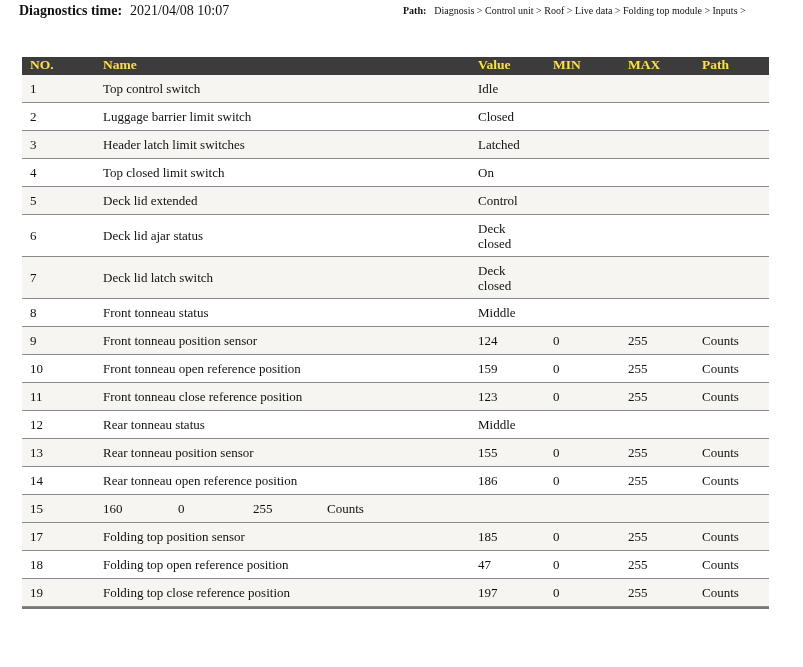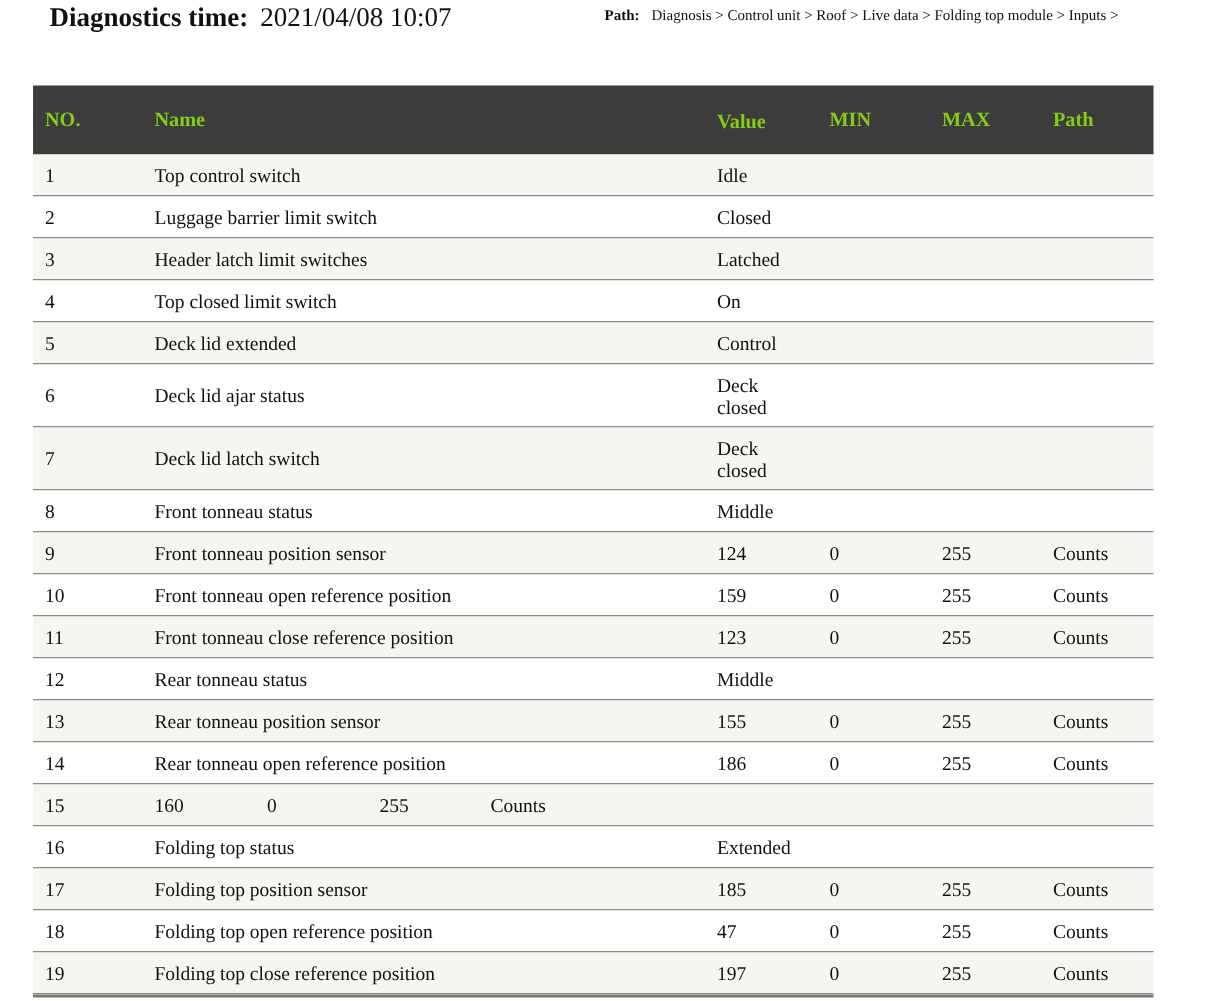--- a/index.html
+++ b/index.html
@@ -4,33 +4,33 @@
 <style>
   html,body{margin:0;padding:0;}
   body{
     width:803px;height:667px;position:relative;
     background:#ffffff;
     font-family:"Liberation Serif", serif;
     color:#111111;
     overflow:hidden;
   }
   
-  .top-left{position:absolute;left:33px;top:3px;font-size:18px;line-height:16px;}
+  .top-left{position:absolute;left:19px;top:3px;font-size:14px;line-height:16px;}
   .top-right{position:absolute;left:403px;top:3px;width:348px;font-size:10px;line-height:16px;}
   .meta-label{font-weight:bold;margin-right:8px;}
   
   .data-table{
     position:absolute;left:22px;top:57px;width:747px;
     border-bottom:2px solid #7b7772;
   }
   .t-row{display:flex;align-items:center;height:28px;background:#ffffff;
          border-bottom:1px solid #8a8a8a;box-sizing:border-box;}
   .t-row.alt{background:#f7f5f2;}
   .t-row.tall{height:42px;}
-  .t-head{display:flex;align-items:center;height:46px;background:#3c3c3c;color:#84cc16;
+  .t-head{display:flex;align-items:flex-start;height:18px;background:#3c3c3c;color:#fde047;
           font-weight:bold;font-size:13.5px;}
   .cell{box-sizing:border-box;padding-left:8px;font-size:13px;overflow:hidden;}
   .t-head .cell{font-size:13.5px;}
   .c-no{width:73px;}
   .c-name{width:375px;}
   .c-value{width:78px;white-space:pre-line;line-height:15px;}
   .c-min{width:75px;padding-left:5px;}
   .c-max{width:74px;padding-left:5px;}
   .c-unit{width:72px;padding-left:5px;}
 </style>
@@ -169,28 +169,20 @@
         <div class="cell c-max">255</div>
         <div class="cell c-unit">Counts</div>
       </div>
       <div class="t-row alt">
         <div class="cell c-no">15</div>
         <div class="cell c-value">160</div>
         <div class="cell c-min">0</div>
         <div class="cell c-max">255</div>
         <div class="cell c-unit">Counts</div>
       </div>
-      <div class="t-row">
-        <div class="cell c-no">16</div>
-        <div class="cell c-name">Folding top status</div>
-        <div class="cell c-value">Extended</div>
-        <div class="cell c-min"></div>
-        <div class="cell c-max"></div>
-        <div class="cell c-unit"></div>
-      </div>
       <div class="t-row alt">
         <div class="cell c-no">17</div>
         <div class="cell c-name">Folding top position sensor</div>
         <div class="cell c-value">185</div>
         <div class="cell c-min">0</div>
         <div class="cell c-max">255</div>
         <div class="cell c-unit">Counts</div>
       </div>
       <div class="t-row">
         <div class="cell c-no">18</div>

